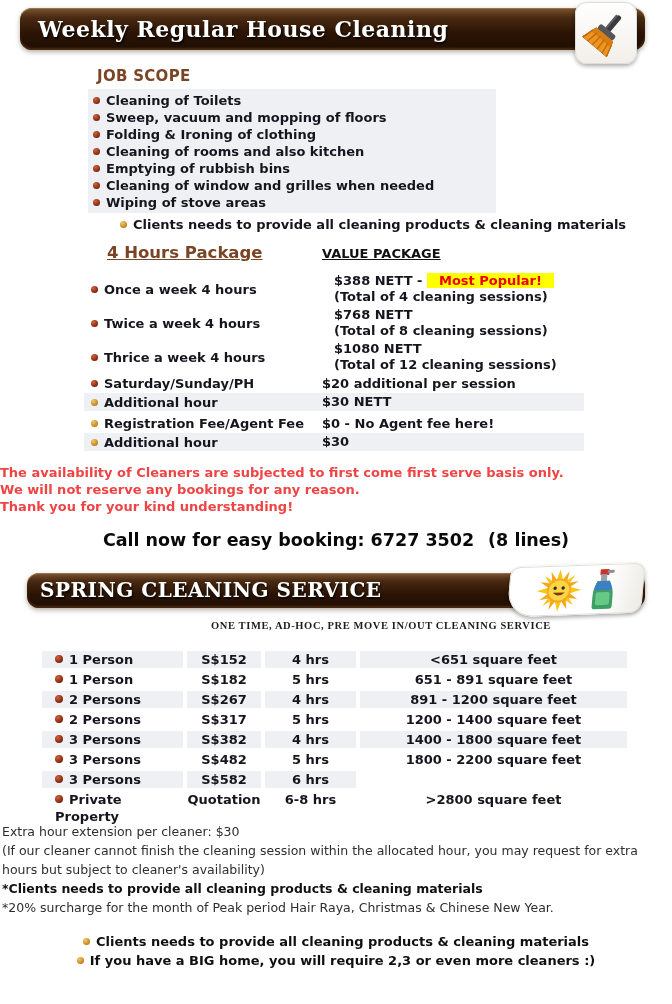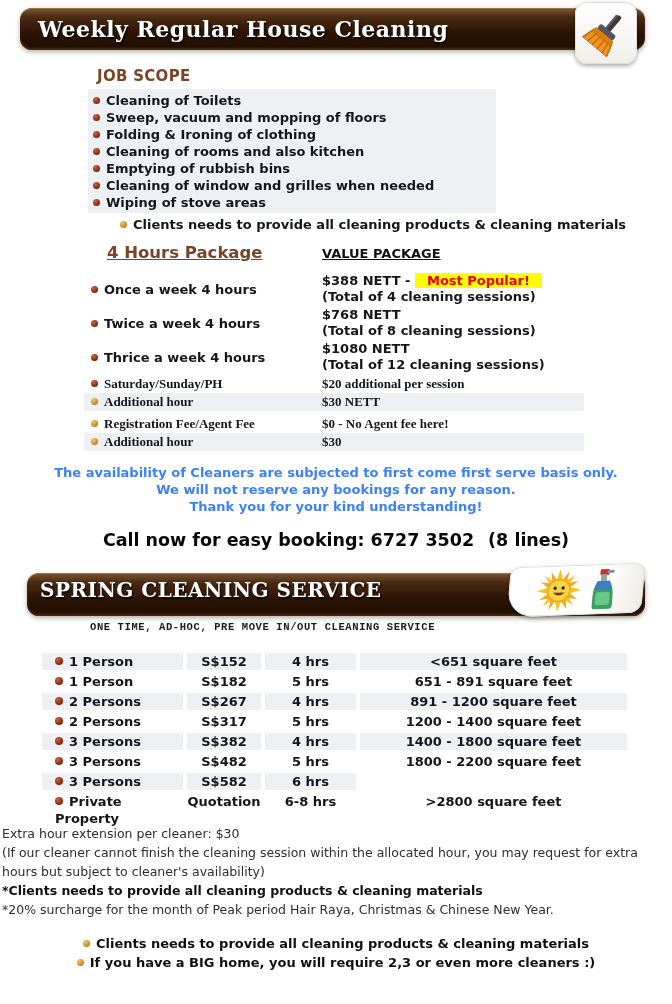--- a/index.html
+++ b/index.html
@@ -21,21 +21,21 @@
     font-family:"DejaVu Serif","Liberation Serif",serif;
     font-weight:bold; color:#fff; font-size:22px; line-height:42px;
     padding-left:18px; text-shadow:1px 2px 2px rgba(0,0,0,.85); letter-spacing:.5px;
   }
   .app-icon {
     position:absolute; right:8px; top:-6px; width:62px; height:62px;
     background:linear-gradient(180deg,#ffffff 0%,#f2efe9 100%);
     border-radius:12px; box-shadow:0 2px 4px rgba(0,0,0,.35), inset 0 0 0 1px #ddd;
     display:flex; align-items:center; justify-content:center;
   }
-  .bar2 { margin:23px 27px 5px 27px; height:43px; }
+  .bar2 { margin:23px 27px 12px 27px; height:35px; }
   .bar2 .bar-title {
     font-family:"DejaVu Serif","Liberation Serif",serif;
     font-weight:bold; color:#fff; font-size:20px; line-height:35px;
     padding-left:13px; text-shadow:1px 2px 2px rgba(0,0,0,.85); letter-spacing:.5px;
   }
   .page-flip {
     position:absolute; right:2px; top:-8px; width:134px; height:50px;
     background:linear-gradient(100deg,#ffffff 70%,#eceae4 100%);
     border-radius:10px 10px 12px 26px;
     transform:skewX(-7deg) rotate(-2deg);
@@ -62,35 +62,35 @@
   .dot.maroon { background:radial-gradient(circle at 35% 30%,#d2633b,#7c200a 75%); }
   .dot.gold   { background:radial-gradient(circle at 35% 30%,#f3c76d,#bf7d16 75%); }
   .dot.big { width:8px; height:8px; }
   
   #job-list { margin-left:88px; width:408px; background:#eef0f4; padding:3px 12px 2px 0; }
   #job-list .row { line-height:17px; font-size:13px; font-weight:bold; padding-left:5px; }
   #job-note { margin:3px 0 0 120px; line-height:18px; font-size:13px; font-weight:bold; }
   
   #pkg-rows { margin-left:84px; width:500px; font-size:13px; font-weight:bold; }
   .pkg-row { display:grid; grid-template-columns:238px 262px; align-items:center; }
-  .pkg-row.tall { min-height:34px; padding:1px 0; }
-  .pkg-row.single { min-height:19px;font-family:Liberation Serif, serif; }
+  .pkg-row.tall { min-height:34px; padding:1px 0;gap:12px; }
+  .pkg-row.single { min-height:19px; }
   .pkg-row.striped { background:#eef0f4; min-height:18px; margin-bottom:3px; }
   .pkg-label { padding-left:7px; }
   .pkg-value .vline { line-height:16px; }
   .hl { background:#ffff00; color:#ee0000; padding:0 12px; }
   
-  #warning { margin-top:13px; text-align:center; color:#3b82f6;
+  #warning { margin-top:13px; text-align:left; color:#ef4444;
              font-weight:bold; font-size:13px; line-height:17px; }
   #call { margin-top:15px; text-align:center; font-weight:bold; font-size:17.5px;
           color:#090909; }
   #call .suffix { margin-left:14px; }
   
-  #spring-sub { margin:5px 0 0 90px; font-family:Liberation Mono, monospace;
-                font-weight:bold; font-size:10.5px; letter-spacing:.6px; color:#1d1d1d; }
+  #spring-sub { margin:5px 0 0 90px; font-family:Liberation Serif, serif;
+                font-weight:bold; font-size:10.5px; letter-spacing:.6px; color:#1d1d1d;text-align:center; }
   #spring-table { margin:20px 0 0 42px; width:585px; font-size:13px; font-weight:bold; }
   .s-row { display:grid; grid-template-columns:141px 74px 91px 267px;
            column-gap:4px; height:17px; line-height:17px; margin-bottom:3px; }
   .s-row.striped > div { background:#eef0f4; }
   .s-cell-name { padding-left:13px; text-align:left; }
   .s-cell { text-align:center; }
   
   #notes { margin:14px 4px 0 2px; font-size:12.5px; line-height:19px; color:#2e2e2e; }
   #notes .bold { font-weight:bold; color:#111; }
   #bottom-notes { margin-top:15px; text-align:center; font-size:13px;

